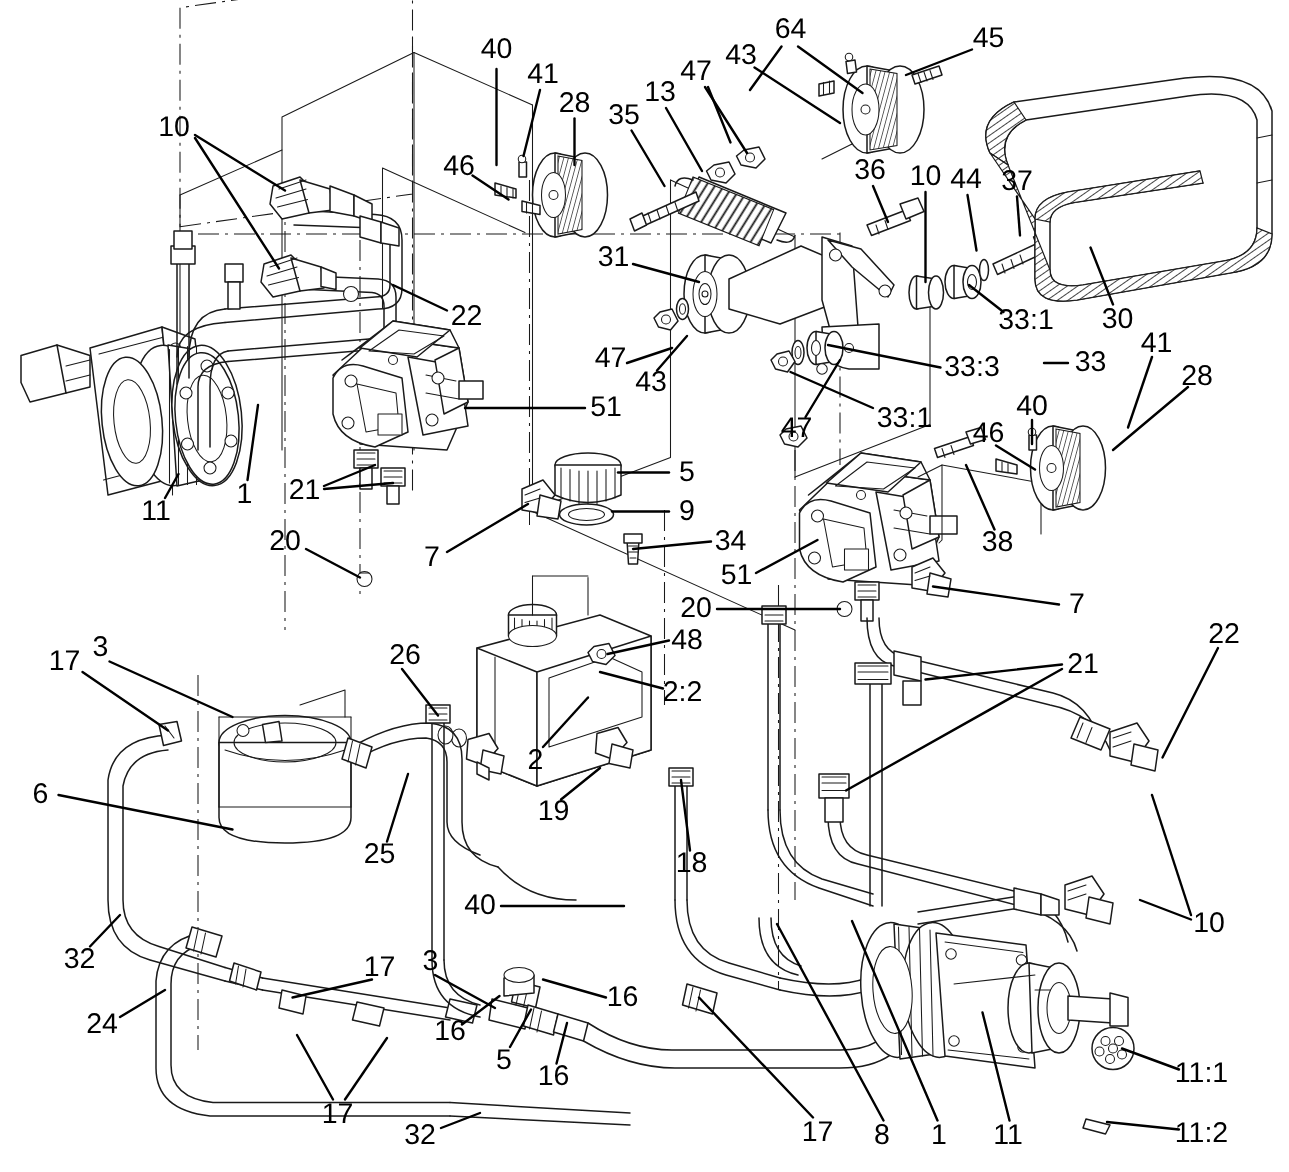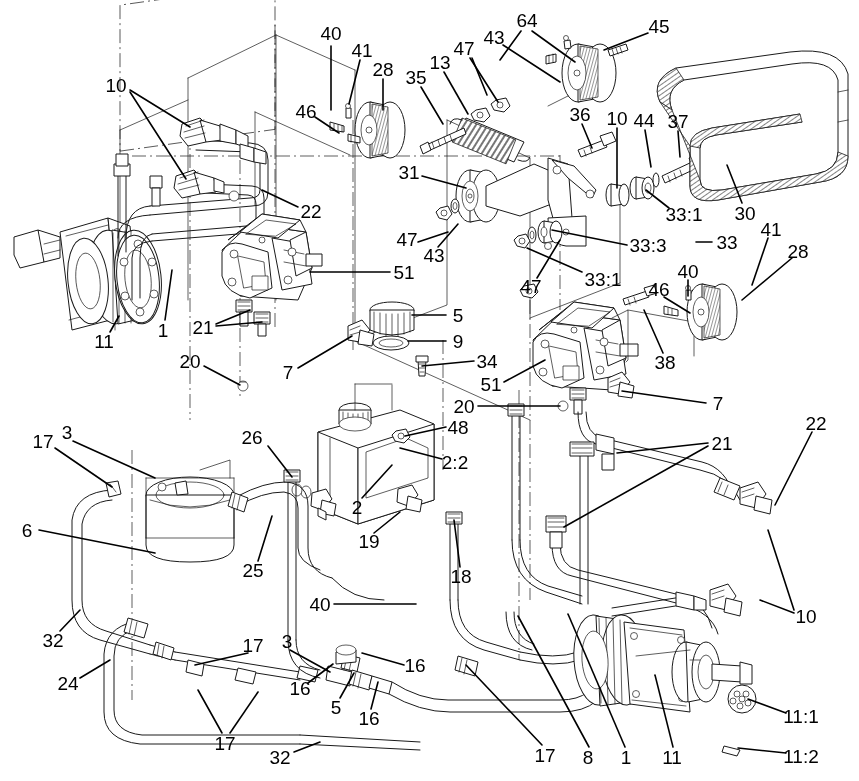--- a/index.html
+++ b/index.html
@@ -697,21 +697,21 @@
   <div class="callout" style="left:665px;top:362px">38</div>
   <div class="callout" style="left:491px;top:384px">51</div>
   <div class="callout" style="left:718px;top:403px">7</div>
   <div class="callout" style="left:464px;top:406px">20</div>
   <div class="callout" style="left:458px;top:427px">48</div>
   <div class="callout" style="left:455px;top:462px">2:2</div>
   <div class="callout" style="left:816px;top:423px">22</div>
   <div class="callout" style="left:722px;top:443px">21</div>
   <div class="callout" style="left:67px;top:432px">3</div>
   <div class="callout" style="left:43px;top:441px">17</div>
-  <div class="callout" style="left:252px;top:437px">26</div>
+  <div class="callout" style="left:270px;top:437px">26</div>
   <div class="callout" style="left:27px;top:530px">6</div>
   <div class="callout" style="left:253px;top:570px">25</div>
   <div class="callout" style="left:369px;top:541px">19</div>
   <div class="callout" style="left:357px;top:507px">2</div>
   <div class="callout" style="left:53px;top:640px">32</div>
   <div class="callout" style="left:461px;top:576px">18</div>
   <div class="callout" style="left:320px;top:604px">40</div>
   <div class="callout" style="left:68px;top:683px">24</div>
   <div class="callout" style="left:253px;top:645px">17</div>
   <div class="callout" style="left:287px;top:641px">3</div>

